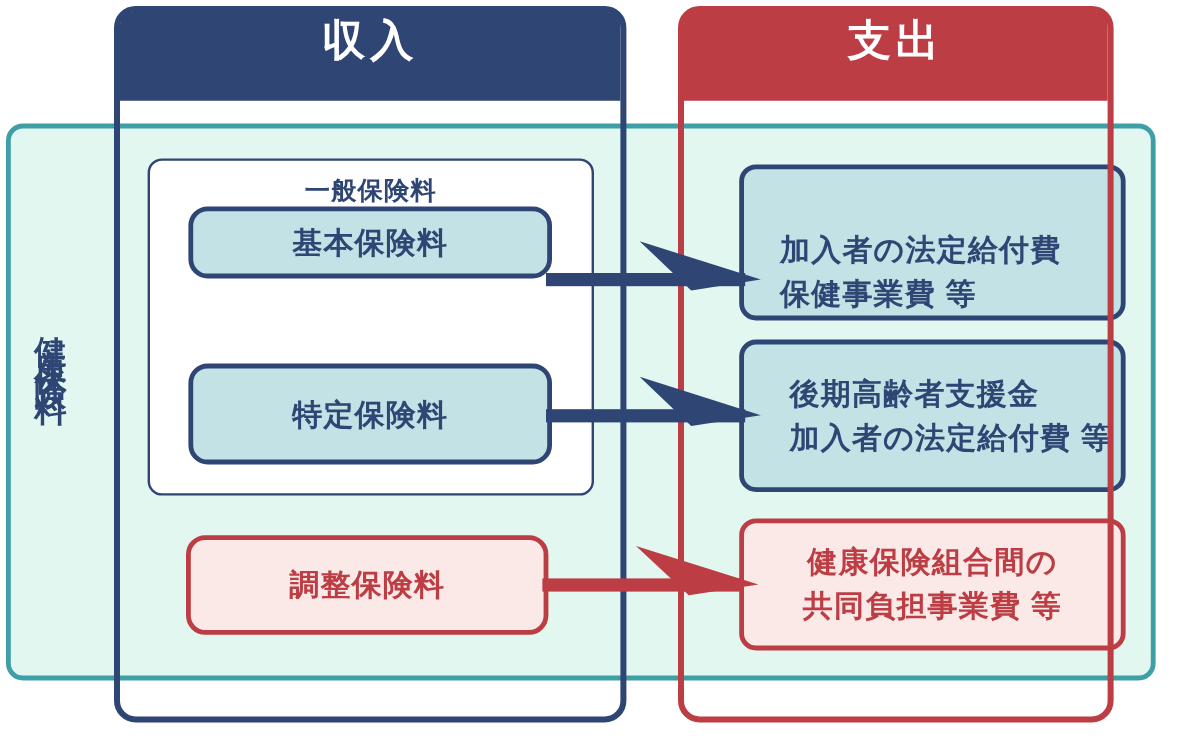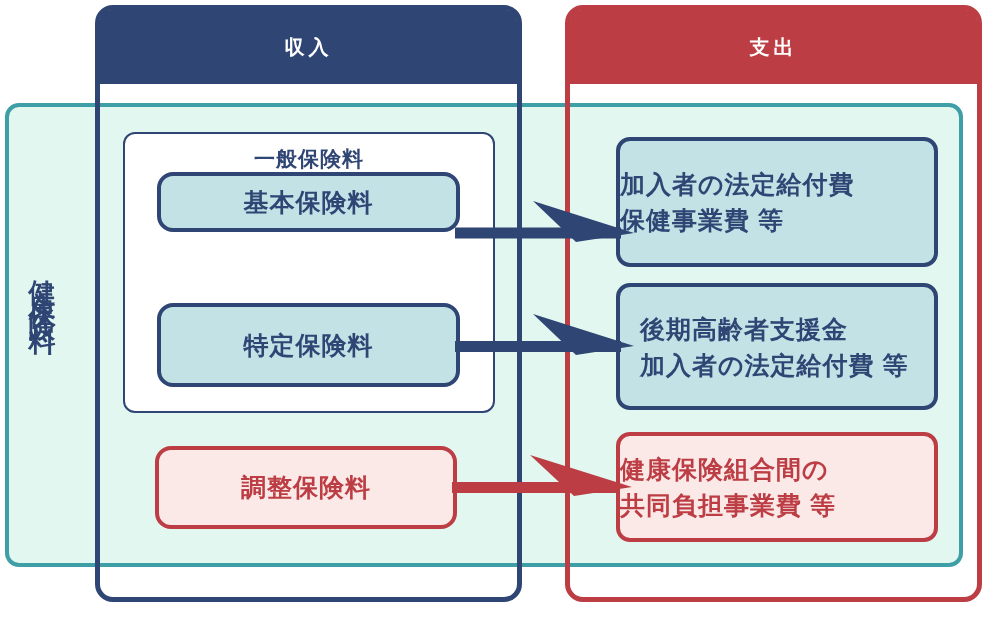--- a/index.html
+++ b/index.html
@@ -34,25 +34,25 @@
     color:var(--navy);z-index:5;
   }
 
   
   .column{
     top:5px;height:597px;
     border:5px solid;border-radius:18px;
     background:transparent;z-index:6;
   }
   .column.income{left:95px;width:427px;border-color:var(--navy);}
-  .column.expense{left:565px;width:417px;border-color:var(--red);}
+  .column.expense{left:565px;width:363px;border-color:var(--red);}
   .col-header{
     height:74px;border-radius:11px 11px 0 0;
-    display:flex;align-items:center;justify-content:center;
-    color:#ffffff;font-size:20px;font-weight:700;letter-spacing:4px;
+    display:flex;align-items:flex-start;justify-content:center;
+    color:#ffffff;font-size:36px;font-weight:700;letter-spacing:4px;
   }
   .income .col-header{background:var(--navy);}
   .expense .col-header{background:var(--red);}
 
   
   .group-box{
     left:123px;top:132px;width:372px;height:281px;
     background:#ffffff;border:2px solid var(--navy);border-radius:12px;
     z-index:4;
   }
@@ -74,23 +74,23 @@
 
   
   .ebox{
     left:616px;width:322px;border-radius:14px;
     display:flex;flex-direction:column;justify-content:center;
     font-size:25px;font-weight:600;line-height:36px;letter-spacing:1px;
     z-index:5;
   }
   .ebox.blue{background:var(--light-blue-fill);border:4px solid var(--navy);color:var(--navy);}
   .ebox.red{background:var(--pink-fill);border:4px solid var(--red);color:var(--red);}
-  .ebox-1{top:137px;height:130px;}
-  .ebox-2{top:283px;height:127px;padding-left:20px;}
-  .ebox-3{top:432px;height:110px;text-align:left;}
+  .ebox-1{top:137px;height:130px;padding-left:30px;justify-content:flex-end;}
+  .ebox-2{top:283px;height:127px;padding-left:38px;}
+  .ebox-3{top:432px;height:110px;text-align:center;}
 
   
   .arrows{left:0;top:0;width:990px;height:630px;z-index:10;pointer-events:none;}
   .arrow-navy{fill:var(--navy);}
   .arrow-red{fill:var(--red);}
 </style>
 </head>
 <body>
 
 <div class="abs mint-panel"></div>

